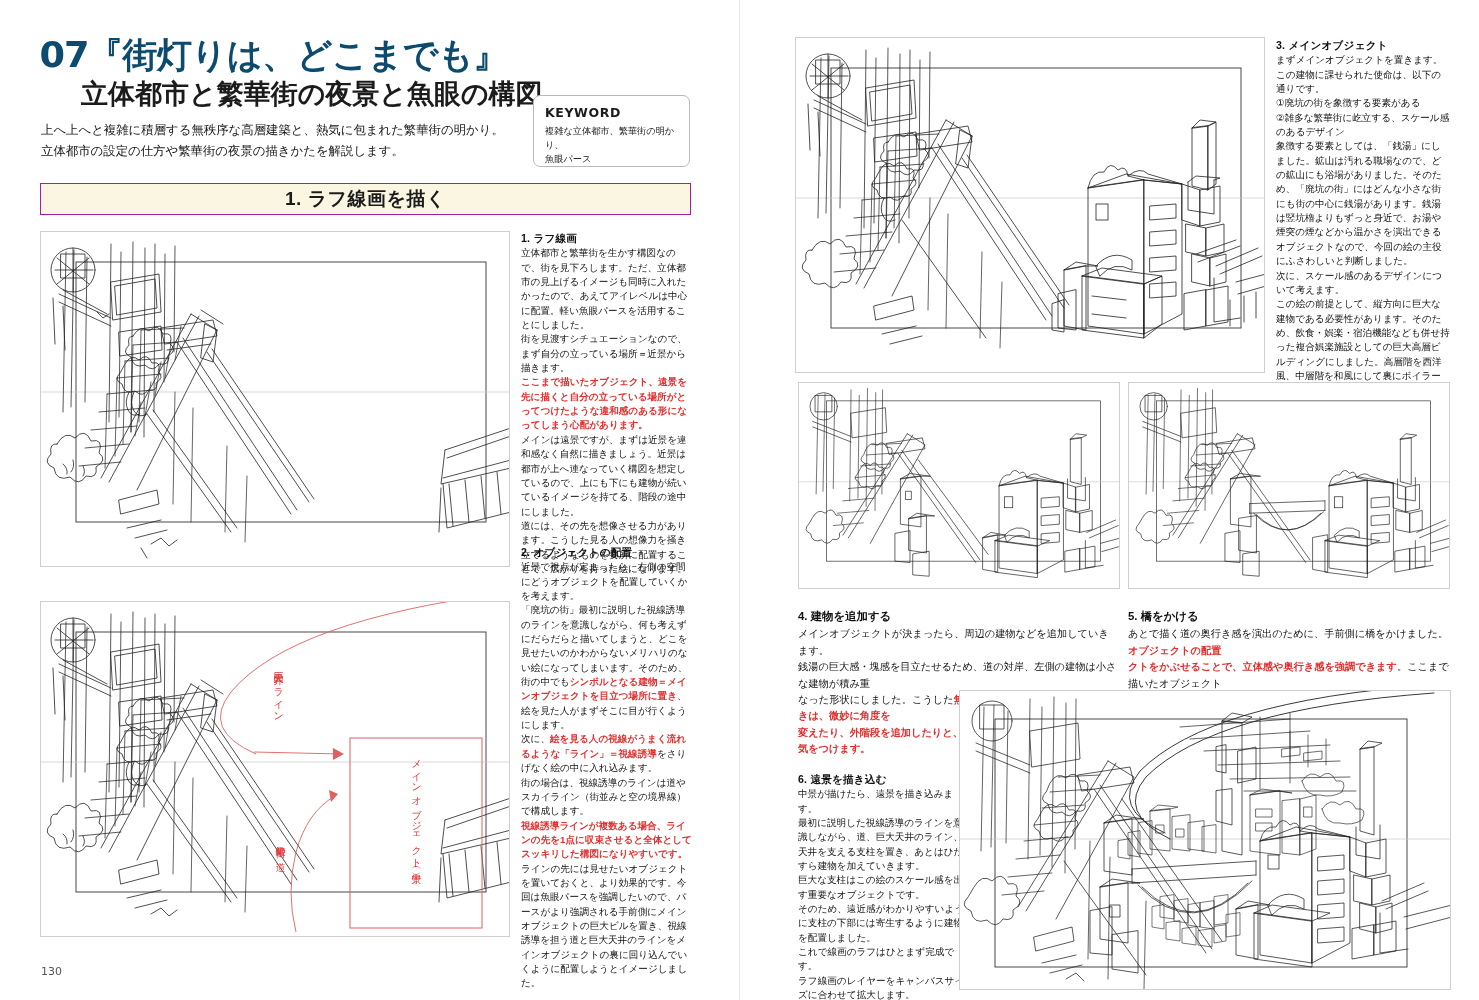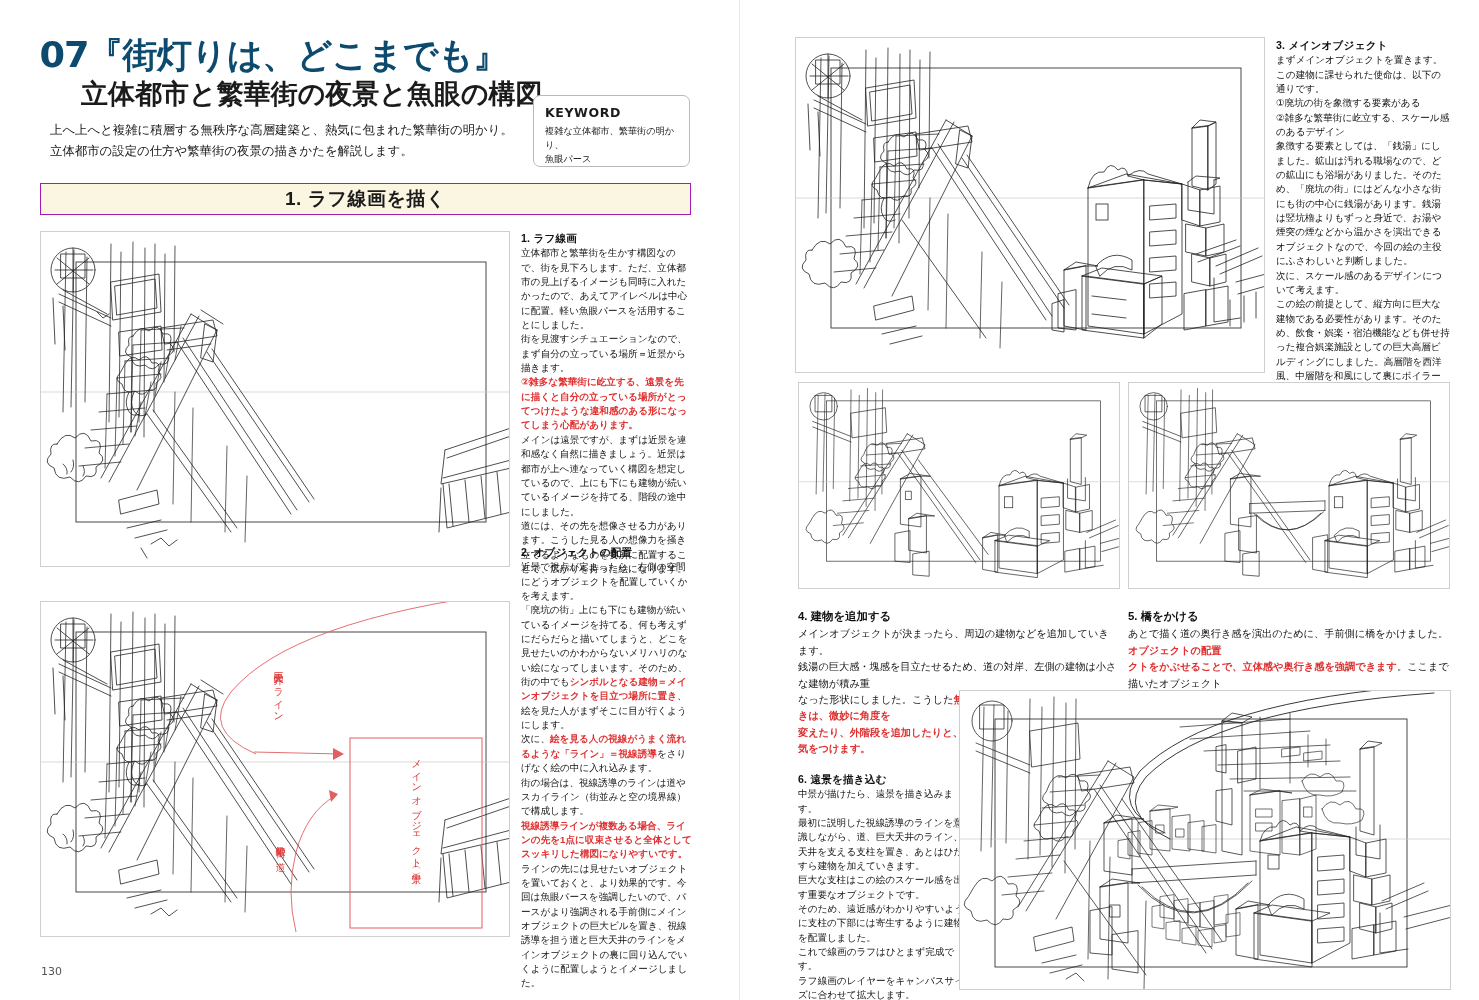--- a/index.html
+++ b/index.html
@@ -28,21 +28,21 @@
   .chap-num{
     font-family:"DejaVu Sans",sans-serif;
     font-weight:bold;font-size:36px;letter-spacing:-1px;
     display:inline-block;transform:scaleX(1.02);
   }
   .chap-line2{
     font-weight:bold;font-size:27px;line-height:34px;margin-left:41px;margin-top:1px;
     white-space:nowrap;color:#1b1b1b;
   }
 
-  .lead{position:absolute;left:41px;top:120px;width:500px;font-size:12.4px;line-height:21px;color:#161616;margin-left:9px;}
+  .lead{position:absolute;left:41px;top:120px;width:500px;font-size:12.4px;line-height:21px;color:#161616;}
   .lead div{white-space:nowrap;}
 
   .keyword-box{
     position:absolute;left:533px;top:95px;width:157px;height:72px;
     border:1px solid #b9b9b9;border-radius:7px;background:#fff;box-sizing:border-box;
     padding:9px 10px 16px 11px;
   }
   .keyword-title{
     font-family:"DejaVu Sans",sans-serif;
     font-weight:bold;font-size:12.5px;letter-spacing:0.6px;color:#1b1b1b;margin-bottom:4px;
@@ -211,29 +211,29 @@
           <path d="M402 252 L406 296 L470 280 L470 236"></path>
           <path d="M400 256 L398 300"></path>
         </g>
       </svg>
     </div>
 
     <div class="col-text" style="left:521px;top:231px;width:172px;">
       <p class="hd">1. ラフ線画</p>
       <p>立体都市と繁華街を生かす構図なので、街を見下ろします。ただ、立体都市の見上げるイメージも同時に入れたかったので、あえてアイレベルは中心に配置。軽い魚眼パースを活用することにしました。</p>
       <p>街を見渡すシチュエーションなので、まず自分の立っている場所＝近景から描きます。</p>
-      <p class="em">②雑多な繁華街に屹立する、遠景を先に描くと自分の立っている場所がとってつけたような違和感のある形になってしまう心配があります。</p>
+      <p class="em">ここまで描いたオブジェクト、遠景を先に描くと自分の立っている場所がとってつけたような違和感のある形になってしまう心配があります。</p>
       <p>メインは遠景ですが、まずは近景を違和感なく自然に描きましょう。近景は都市が上へ連なっていく構図を想定しているので、上にも下にも建物が続いているイメージを持てる、階段の途中にしました。</p>
       <p>道には、その先を想像させる力があります。こうした見る人の想像力を掻き立てるようなものを要所に配置することで、広がりを持った絵になります。</p>
     </div>
 
     <div class="col-text" style="left:521px;top:545px;width:172px;">
       <p class="hd">2. オブジェクトの配置</p>
       <p>近景で視点が定まったら、右側の空間にどうオブジェクトを配置していくかを考えます。</p>
-      <p><span>「廃坑の街」上にも下にも建物が続いているイメージを持てる、何も考えずにだらだらと描いてしまうと、どこを見せたいのかわからないメリハリのない絵になってしまいます。そのため、街の中でも</span><span class="red">シンボルとなる建物＝メインオブジェクトを目立つ場所に置き</span><span>、絵を見た人がまずそこに目が行くようにします。</span></p>
+      <p><span>「廃坑の街」最初に説明した視線誘導のラインを意識しながら、何も考えずにだらだらと描いてしまうと、どこを見せたいのかわからないメリハリのない絵になってしまいます。そのため、街の中でも</span><span class="red">シンボルとなる建物＝メインオブジェクトを目立つ場所に置き</span><span>、絵を見た人がまずそこに目が行くようにします。</span></p>
       <p><span>次に、</span><span class="red">絵を見る人の視線がうまく流れるような「ライン」＝視線誘導</span><span>をさりげなく絵の中に入れ込みます。</span></p>
       <p>街の場合は、視線誘導のラインは道やスカイライン（街並みと空の境界線）で構成します。</p>
       <p class="em">視線誘導ラインが複数ある場合、ラインの先を1点に収束させると全体としてスッキリした構図になりやすいです。</p>
       <p>ラインの先には見せたいオブジェクトを置いておくと、より効果的です。今回は魚眼パースを強調したいので、パースがより強調される手前側にメインオブジェクトの巨大ビルを置き、視線誘導を担う道と巨大天井のラインをメインオブジェクトの裏に回り込んでいくように配置しようとイメージしました。</p>
     </div>
 
     <div class="illus" style="left:40px;top:601px;width:470px;height:336px;">
       <svg width="470" height="336" viewBox="0 0 470 336">
         <g stroke="#222" fill="none" stroke-width="0.8" stroke-linecap="round">
           <rect x="35" y="30" width="410" height="260" stroke="#333" stroke-width="0.9"></rect>

